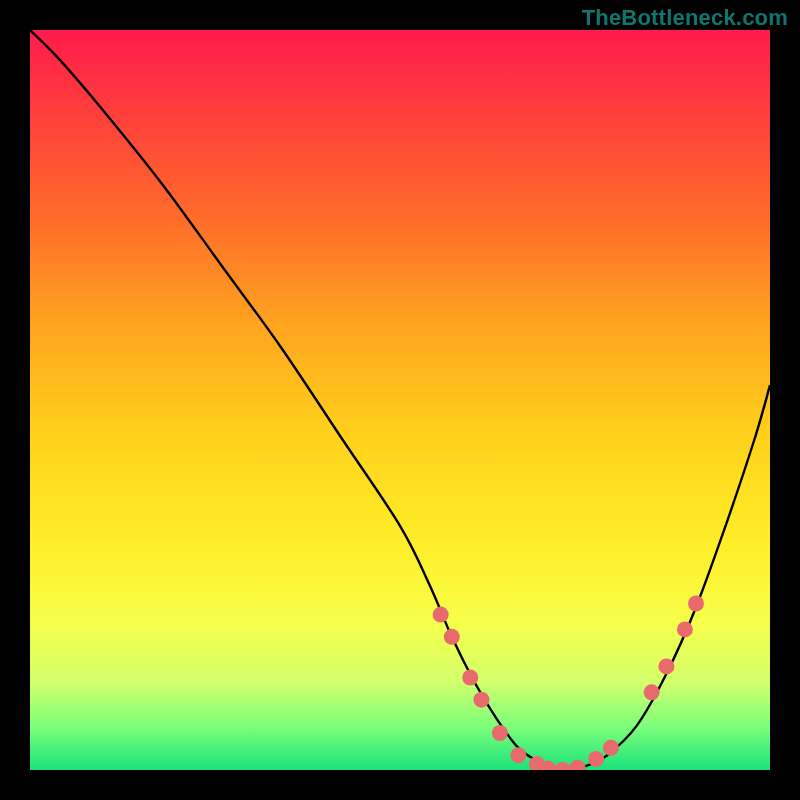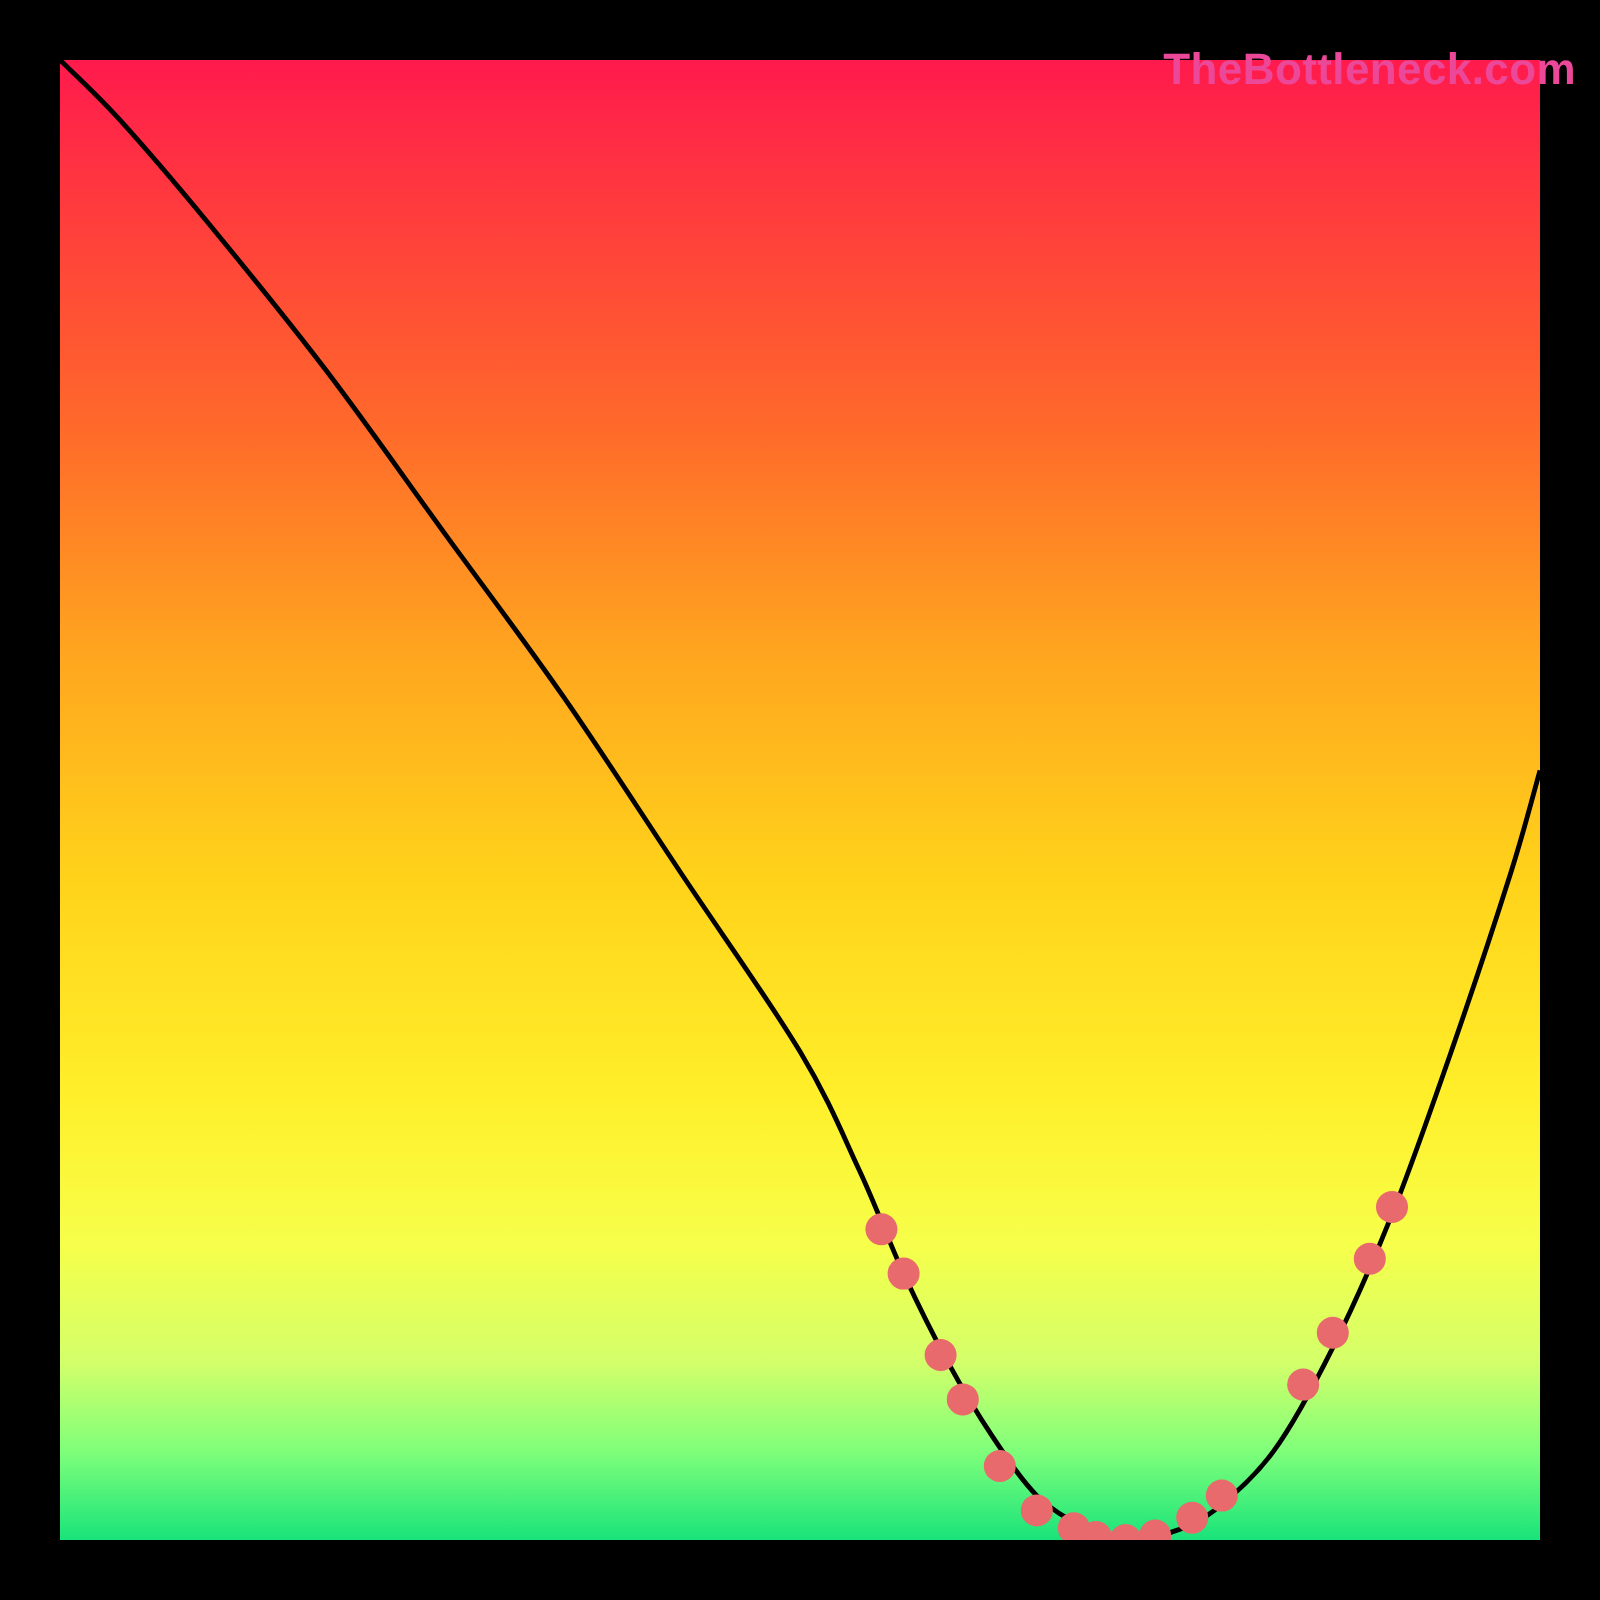--- a/index.html
+++ b/index.html
@@ -31,26 +31,26 @@
       #ffa51f 40%,
       #ffd21a 55%,
       #ffef2a 70%,
       #f6ff4a 80%,
       #d3ff6a 88%,
       #7fff7a 94%,
       #19e37a 100%);
   }
   .watermark {
     position: absolute;
-    top: 22px;
+    top: 5px;
     right: 12px;
     font-family: Arial, Helvetica, sans-serif;
     font-size: 22px;
     font-weight: 600;
-    color: #ec4899;
+    color: #0f766e;
     letter-spacing: 0.2px;
     user-select: none;
   }
   svg.curve {
     position: absolute;
     left: 30px;
     top: 30px;
     width: 740px;
     height: 740px;
     pointer-events: none;

